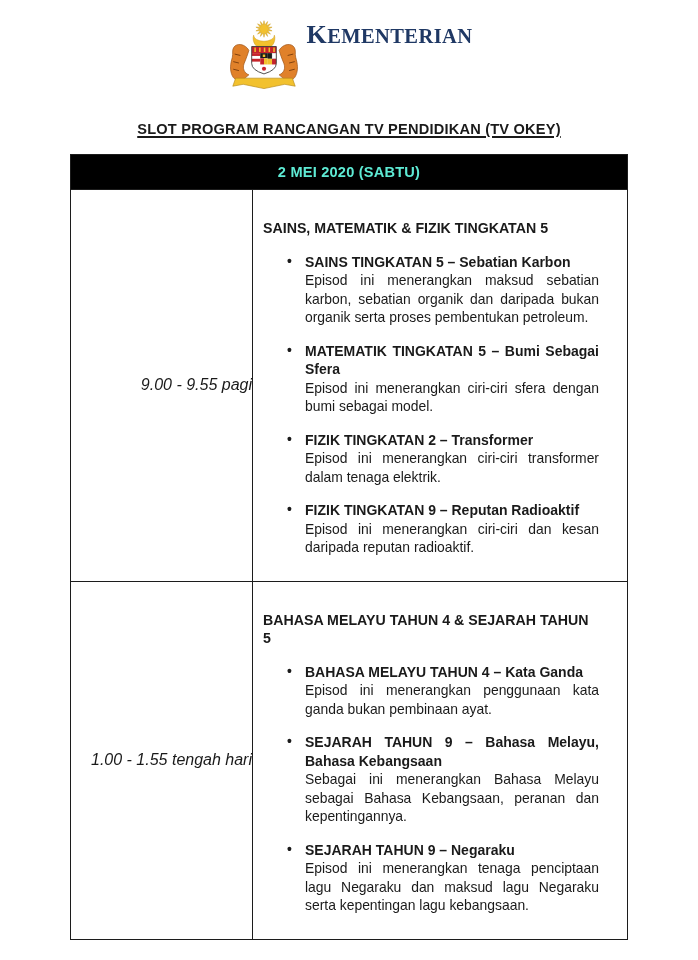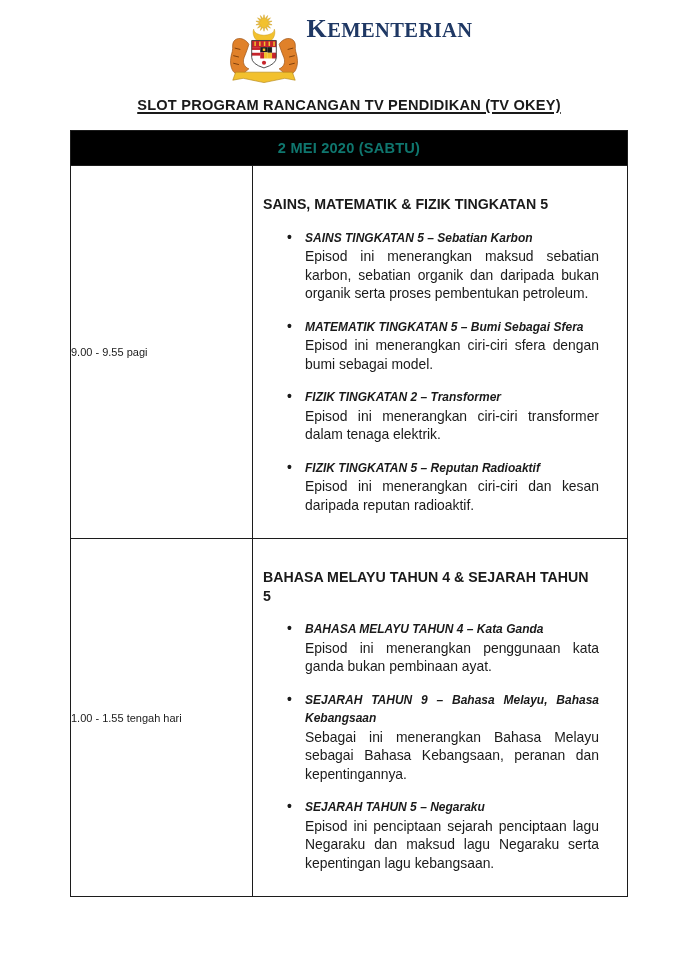--- a/index.html
+++ b/index.html
@@ -10,37 +10,37 @@
     width: 698px; height: 960px;
     background: #ffffff;
     font-family: "Liberation Sans", "DejaVu Sans", sans-serif;
     color: #1a1a1a;
     overflow: hidden;
   }
 
   
   .logo-wrap {
     display: flex; justify-content: center; align-items: flex-start;
-    padding-top: 14px; gap: 5px;
+    padding-top: 20px; gap: 5px;
   }
   .crest { flex: 0 0 auto; }
   .ministry {
     font-family: "Liberation Serif", "DejaVu Serif", serif;
     color: #1f3864;
     font-weight: 700;
     font-size: 20.5px;
     line-height: 22px;
     letter-spacing: 0.4px;
     padding-top: 4px;
   }
   .ministry .m-line::first-letter { font-size: 26px; }
 
   
   .doc-title {
-    margin-top: 13px;
+    margin-top: 31px;
     text-align: center;
     font-weight: bold;
     font-size: 14.6px;
     letter-spacing: 0.2px;
     text-decoration: underline;
     text-decoration-thickness: 1.5px;
     text-underline-offset: 2px;
   }
 
   
@@ -49,34 +49,35 @@
     table-layout: fixed;
     width: 558px;
     margin-left: 70px;
     margin-top: 17px;
   }
   table.schedule th, table.schedule td {
     border: 1.4px solid #1c1c1c;
   }
   th.date-header {
     background: #000000;
-    color: #0f766e;
+    color: #5eead4;
     font-size: 14.6px;
     font-weight: bold;
     height: 35px;
     text-align: center;
     letter-spacing: 0.2px;
   }
   col.c-time { width: 182px; }
   tr.slot-row-1 { height: 365px; }
   tr.slot-row-2 { height: 314px; }
   td.time-cell {
-    text-align: left;
+    text-align: right;
     vertical-align: middle;
-    font-size: 11px;
+    font-size: 16px;
+    font-style: italic;
   }
   td.prog-cell {
     vertical-align: top;
     padding: 29px 28px 24px 10px;
   }
   .cell-heading {
     font-weight: bold;
     font-size: 14.2px;
     line-height: 18.5px;
     margin-bottom: 10px;
@@ -85,24 +86,23 @@
   .bullet {
     flex: 0 0 42px;
     padding-left: 24px;
     font-size: 13.8px;
     line-height: 18.5px;
     font-weight: bold;
   }
   .item-body { flex: 1 1 auto; min-width: 0; }
   .item-title {
     font-weight: bold;
-    font-size: 12px;
+    font-size: 14px;
     line-height: 18.5px;
     text-align: justify;
-    font-style: italic;
   }
   .item-desc {
     font-size: 13.9px;
     line-height: 18.5px;
     text-align: justify;
     text-justify: inter-word;
   }
 </style>
 </head>
 <body>
@@ -194,21 +194,21 @@
             <div class="bullet">•</div>
             <div class="item-body">
               <div class="item-title">FIZIK TINGKATAN 2 – Transformer</div>
               <div class="item-desc">Episod ini menerangkan ciri-ciri transformer dalam tenaga elektrik.</div>
             </div>
           </div>
 
           <div class="item">
             <div class="bullet">•</div>
             <div class="item-body">
-              <div class="item-title">FIZIK TINGKATAN 5 – Reputan Radioaktif</div>
+              <div class="item-title">FIZIK TINGKATAN 9 – Reputan Radioaktif</div>
               <div class="item-desc">Episod ini menerangkan ciri-ciri dan kesan daripada reputan radioaktif.</div>
             </div>
           </div>
         </td>
       </tr>
 
       <tr class="slot-row-2">
         <td class="time-cell">1.00 - 1.55 tengah hari</td>
         <td class="prog-cell">
           <div class="cell-heading">BAHASA MELAYU TAHUN 4 &amp; SEJARAH TAHUN 5</div>
@@ -225,22 +225,22 @@
             <div class="bullet">•</div>
             <div class="item-body">
               <div class="item-title">SEJARAH TAHUN 9 – Bahasa Melayu, Bahasa Kebangsaan</div>
               <div class="item-desc">Sebagai ini menerangkan Bahasa Melayu sebagai Bahasa Kebangsaan, peranan dan kepentingannya.</div>
             </div>
           </div>
 
           <div class="item">
             <div class="bullet">•</div>
             <div class="item-body">
-              <div class="item-title">SEJARAH TAHUN 5 – Negaraku</div>
-              <div class="item-desc">Episod ini penciptaan sejarah penciptaan lagu Negaraku dan maksud lagu Negaraku serta kepentingan lagu kebangsaan.</div>
+              <div class="item-title">SEJARAH TAHUN 9 – Negaraku</div>
+              <div class="item-desc">Episod ini menerangkan tenaga penciptaan lagu Negaraku dan maksud lagu Negaraku serta kepentingan lagu kebangsaan.</div>
             </div>
           </div>
         </td>
       </tr>
     </tbody>
   </table>
 
 </div>
 
 </body></html>

